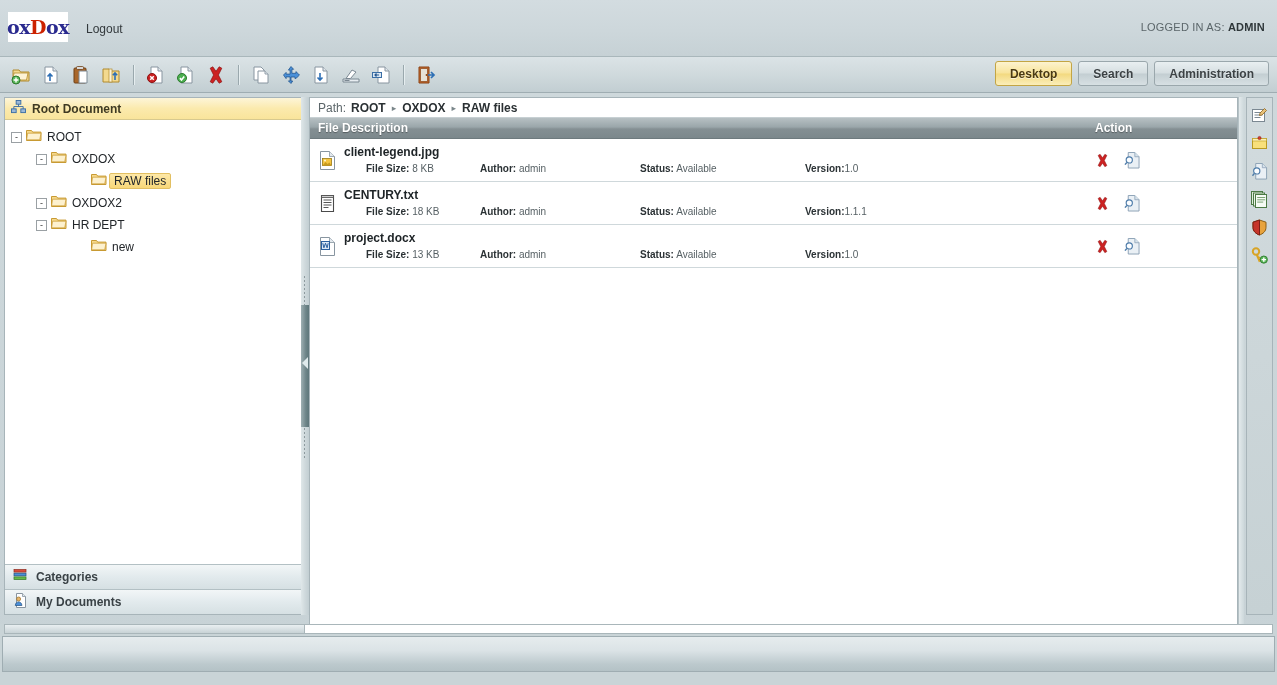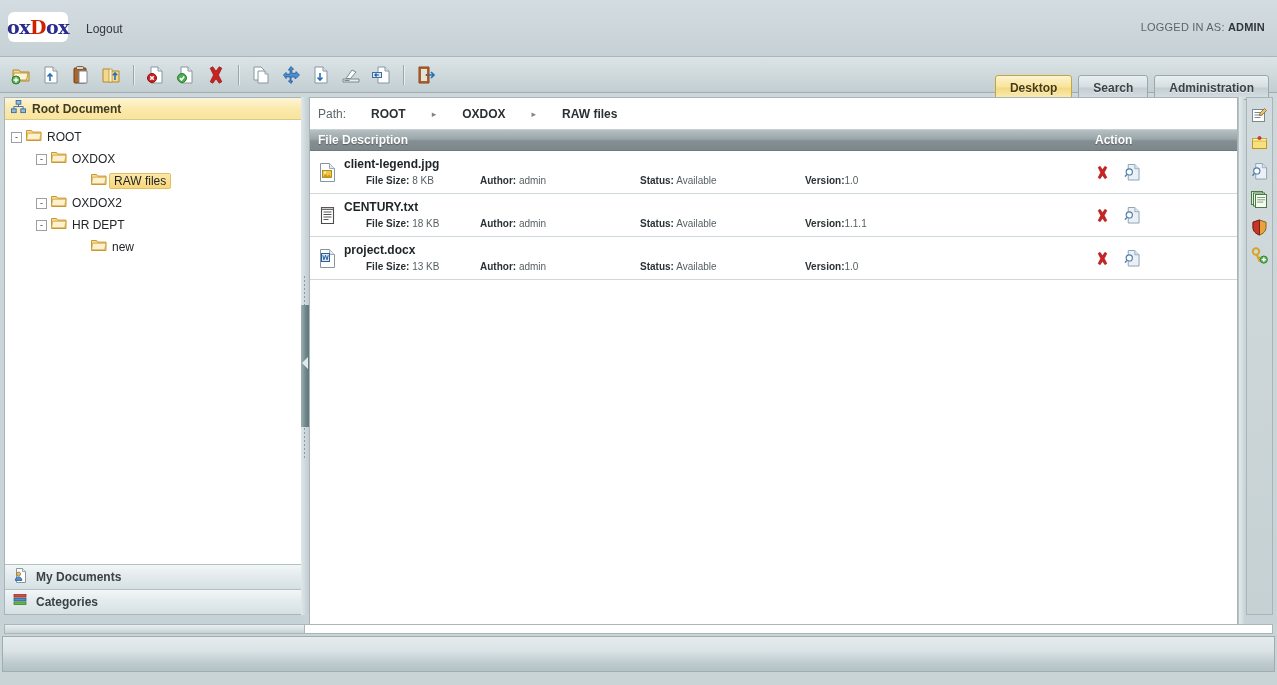--- a/index.html
+++ b/index.html
@@ -31,21 +31,20 @@
   .logo-box {
     position: absolute; left: 8px; top: 12px;
     width: 60px; height: 30px;
     background: #ffffff;
     display: flex; align-items: center; justify-content: center;
     font-family: "DejaVu Serif", serif;
     font-weight: bold;
     font-size: 19px;
     letter-spacing: -0.5px;
     line-height: 1;
-    border-radius: 6px;
   }
   .logo-a { color: #2a2a8f; }
   .logo-b { color: #cc2200; }
   .logout-link {
     position: absolute; left: 86px; top: 22px;
     font-size: 12px; color: #33393c; cursor: pointer;
   }
   .logged-in {
     position: absolute; right: 12px; top: 21px;
     font-size: 11px; color: #5a6569; letter-spacing: 0.2px;
@@ -65,21 +64,21 @@
     width: 30px; height: 30px;
     display: flex; align-items: center; justify-content: center;
     cursor: pointer; border: 1px solid transparent; border-radius: 2px;
   }
   .tb-sep {
     width: 1px; height: 20px; margin: 0 7px;
     background: #9aa8ad;
     box-shadow: 1px 0 0 #e6eef0;
   }
   .nav-btns {
-    position: absolute; right: 8px; top: 18px;
+    position: absolute; right: 8px; top: 4px;
     display: flex; gap: 6px;
   }
   .nav-btn {
     height: 25px; padding: 0 14px;
     display: flex; align-items: center;
     font-size: 12px; font-weight: bold; color: #3c4245;
     border: 1px solid #9aa7ac; border-radius: 3px;
     background: linear-gradient(to bottom, #e9eff1 0%, #d5dee1 48%, #c3ced2 52%, #d7e0e3 100%);
     cursor: pointer;
     text-shadow: 0 1px 0 rgba(255,255,255,.6);
@@ -193,27 +192,26 @@
   .main-panel {
     position: absolute;
     left: 309px; top: 4px;
     width: 929px; height: 612px;
     background: #ffffff;
     border: 1px solid #a7b4b9;
     display: flex; flex-direction: column;
     overflow: hidden;
   }
   .breadcrumb {
-    height: 32px; flex: 0 0 auto;
+    height: 20px; flex: 0 0 auto;
     display: flex; align-items: center;
     padding-left: 8px;
     font-size: 12px; color: #3a4044;
     background: #fff;
     border-bottom: 1px solid #c7d0d3;
-    gap: 20px;
   }
   .bc-prefix { color: #5c666a; margin-right: 5px; }
   .bc-item { font-weight: bold; color: #2a3033; cursor: pointer; }
   .bc-sep {
     margin: 0 6px;
     color: #7a868a;
     font-size: 9px;
   }
   .bc-item.last { cursor: default; }
 
@@ -532,37 +530,37 @@
                 <path d="M1.6 4.2H15l-1.3 6.6H0.6z" fill="#fdf1cf" stroke="#c89a33" stroke-width="0.7"></path>
               </svg>
           </span>
           <span class="tlabel">new</span>
         </div>
       </div>
 
       <div class="panel-foot-item">
         <span>
           <svg width="15" height="15" viewBox="0 0 15 15">
+            <rect x="1" y="1.5" width="12" height="2.6" fill="#d94b3b" stroke="#8d2a1e" stroke-width="0.7"></rect>
+            <rect x="1" y="5.2" width="12" height="2.6" fill="#4b8fd9" stroke="#22507f" stroke-width="0.7"></rect>
+            <rect x="1" y="8.9" width="12" height="2.6" fill="#66bb4a" stroke="#2f6f22" stroke-width="0.7"></rect>
+          </svg>
+        </span>
+        <span class="pf-label">Categories</span>
+      </div>
+      <div class="panel-foot-item">
+        <span>
+          <svg width="15" height="15" viewBox="0 0 15 15">
             <path d="M3.5 0.5h6l3 3v11h-9z" fill="#fff" stroke="#8895a0"></path>
             <path d="M9.5 0.5v3h3" fill="#e3e9ee" stroke="#8895a0" stroke-width="0.8"></path>
             <circle cx="5.6" cy="6" r="2" fill="#e8b76b" stroke="#9c6f22" stroke-width="0.7"></circle>
             <path d="M2.3 12.5c0-2.2 1.6-3.6 3.3-3.6s3.3 1.4 3.3 3.6z" fill="#4b8fd9" stroke="#22507f" stroke-width="0.7"></path>
           </svg>
         </span>
         <span class="pf-label">My Documents</span>
-      </div>
-      <div class="panel-foot-item">
-        <span>
-          <svg width="15" height="15" viewBox="0 0 15 15">
-            <rect x="1" y="1.5" width="12" height="2.6" fill="#d94b3b" stroke="#8d2a1e" stroke-width="0.7"></rect>
-            <rect x="1" y="5.2" width="12" height="2.6" fill="#4b8fd9" stroke="#22507f" stroke-width="0.7"></rect>
-            <rect x="1" y="8.9" width="12" height="2.6" fill="#66bb4a" stroke="#2f6f22" stroke-width="0.7"></rect>
-          </svg>
-        </span>
-        <span class="pf-label">Categories</span>
       </div>
     </div>
 
     <div class="splitter">
       <div class="split-grip a"></div>
       <div class="split-arrow"></div>
       <div class="split-grip b"></div>
     </div>
 
     <div class="main-panel">

